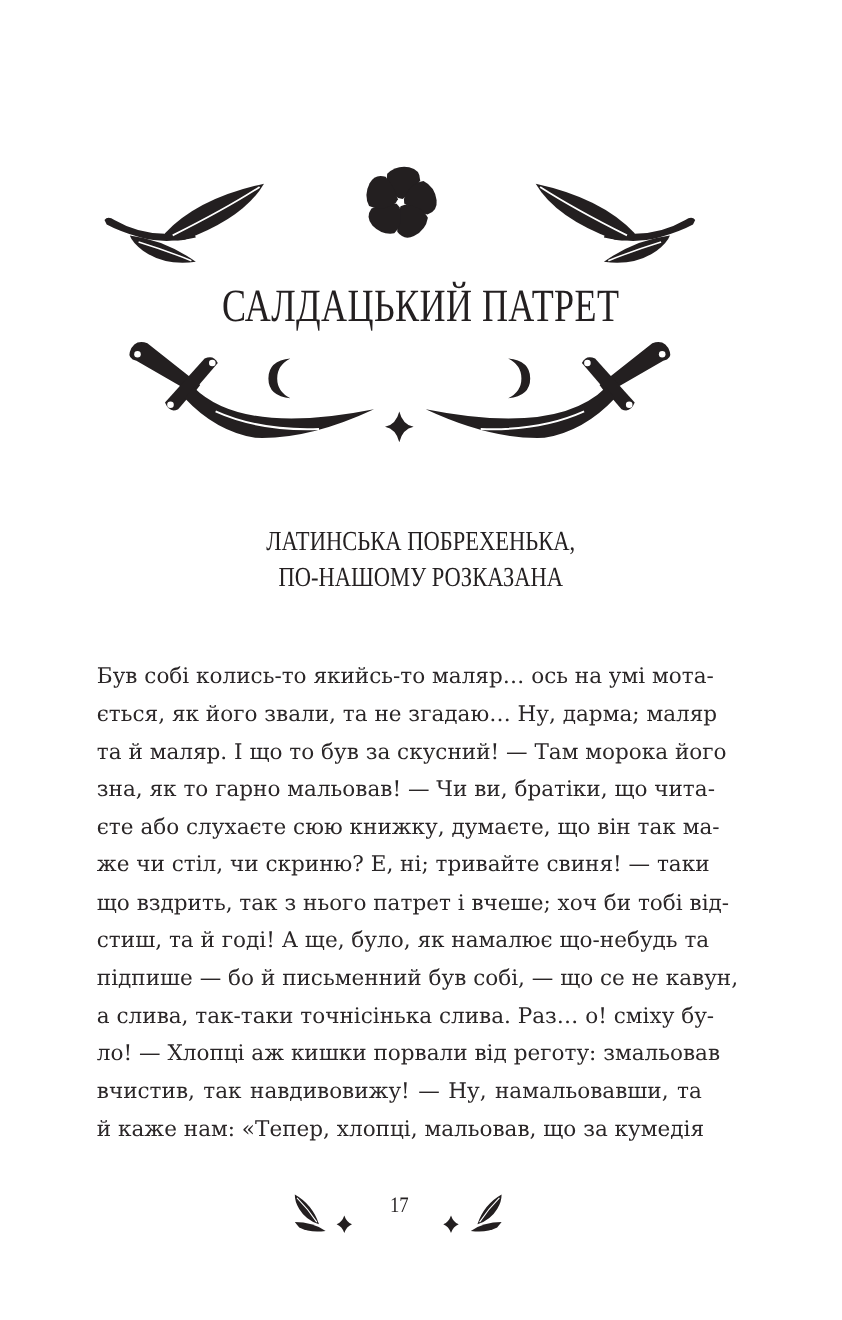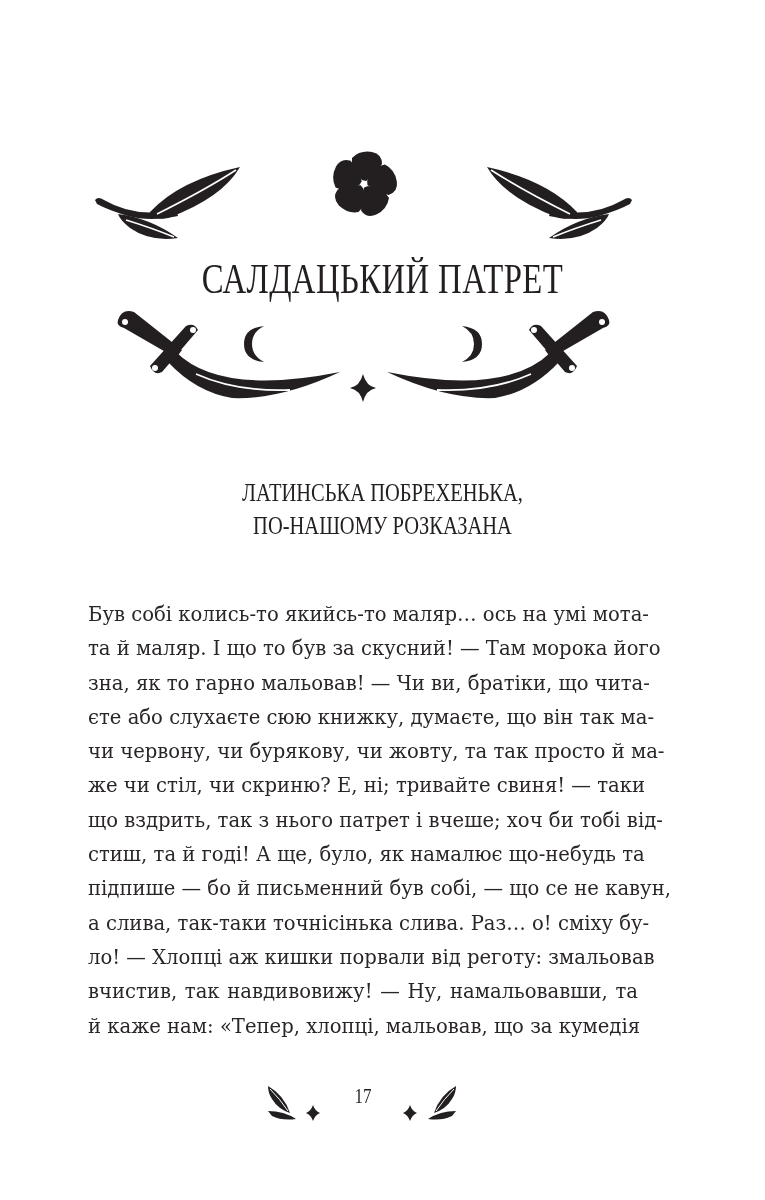--- a/index.html
+++ b/index.html
@@ -106,24 +106,24 @@
   </svg>
 </div>
 
 <div class="subtitle">
   <span>ЛАТИНСЬКА ПОБРЕХЕНЬКА,</span>
   <span>ПО-НАШОМУ РОЗКАЗАНА</span>
 </div>
 
 <div class="body-text">
   <span class="line">Був собі колись-то якийсь-то маляр… ось на умі мота-</span>
+  <span class="line">ється, як його звали, та не згадаю… Ну, дарма; маляр</span>
   <span class="line">та й маляр. І що то був за скусний! — Там морока його</span>
   <span class="line">зна, як то гарно мальовав! — Чи ви, братіки, що чита-</span>
   <span class="line">єте або слухаєте сюю книжку, думаєте, що він так ма-</span>
-  <span class="line">чи червону, чи бурякову, чи жовту, та так просто й ма-</span>
   <span class="line">же чи стіл, чи скриню? Е, ні; тривайте свиня! — таки</span>
   <span class="line">що вздрить, так з нього патрет і вчеше; хоч би тобі від-</span>
   <span class="line">стиш, та й годі! А ще, було, як намалює що-небудь та</span>
   <span class="line">підпише — бо й письменний був собі, — що се не кавун,</span>
   <span class="line">а слива, так-таки точнісінька слива. Раз… о! сміху бу-</span>
   <span class="line">ло! — Хлопці аж кишки порвали від реготу: змальовав</span>
   <span class="line">вчистив, так навдивовижу! — Ну, намальовавши, та</span>
   <span class="line last">й каже нам: «Тепер, хлопці, мальовав, що за кумедія</span>
 </div>
 

